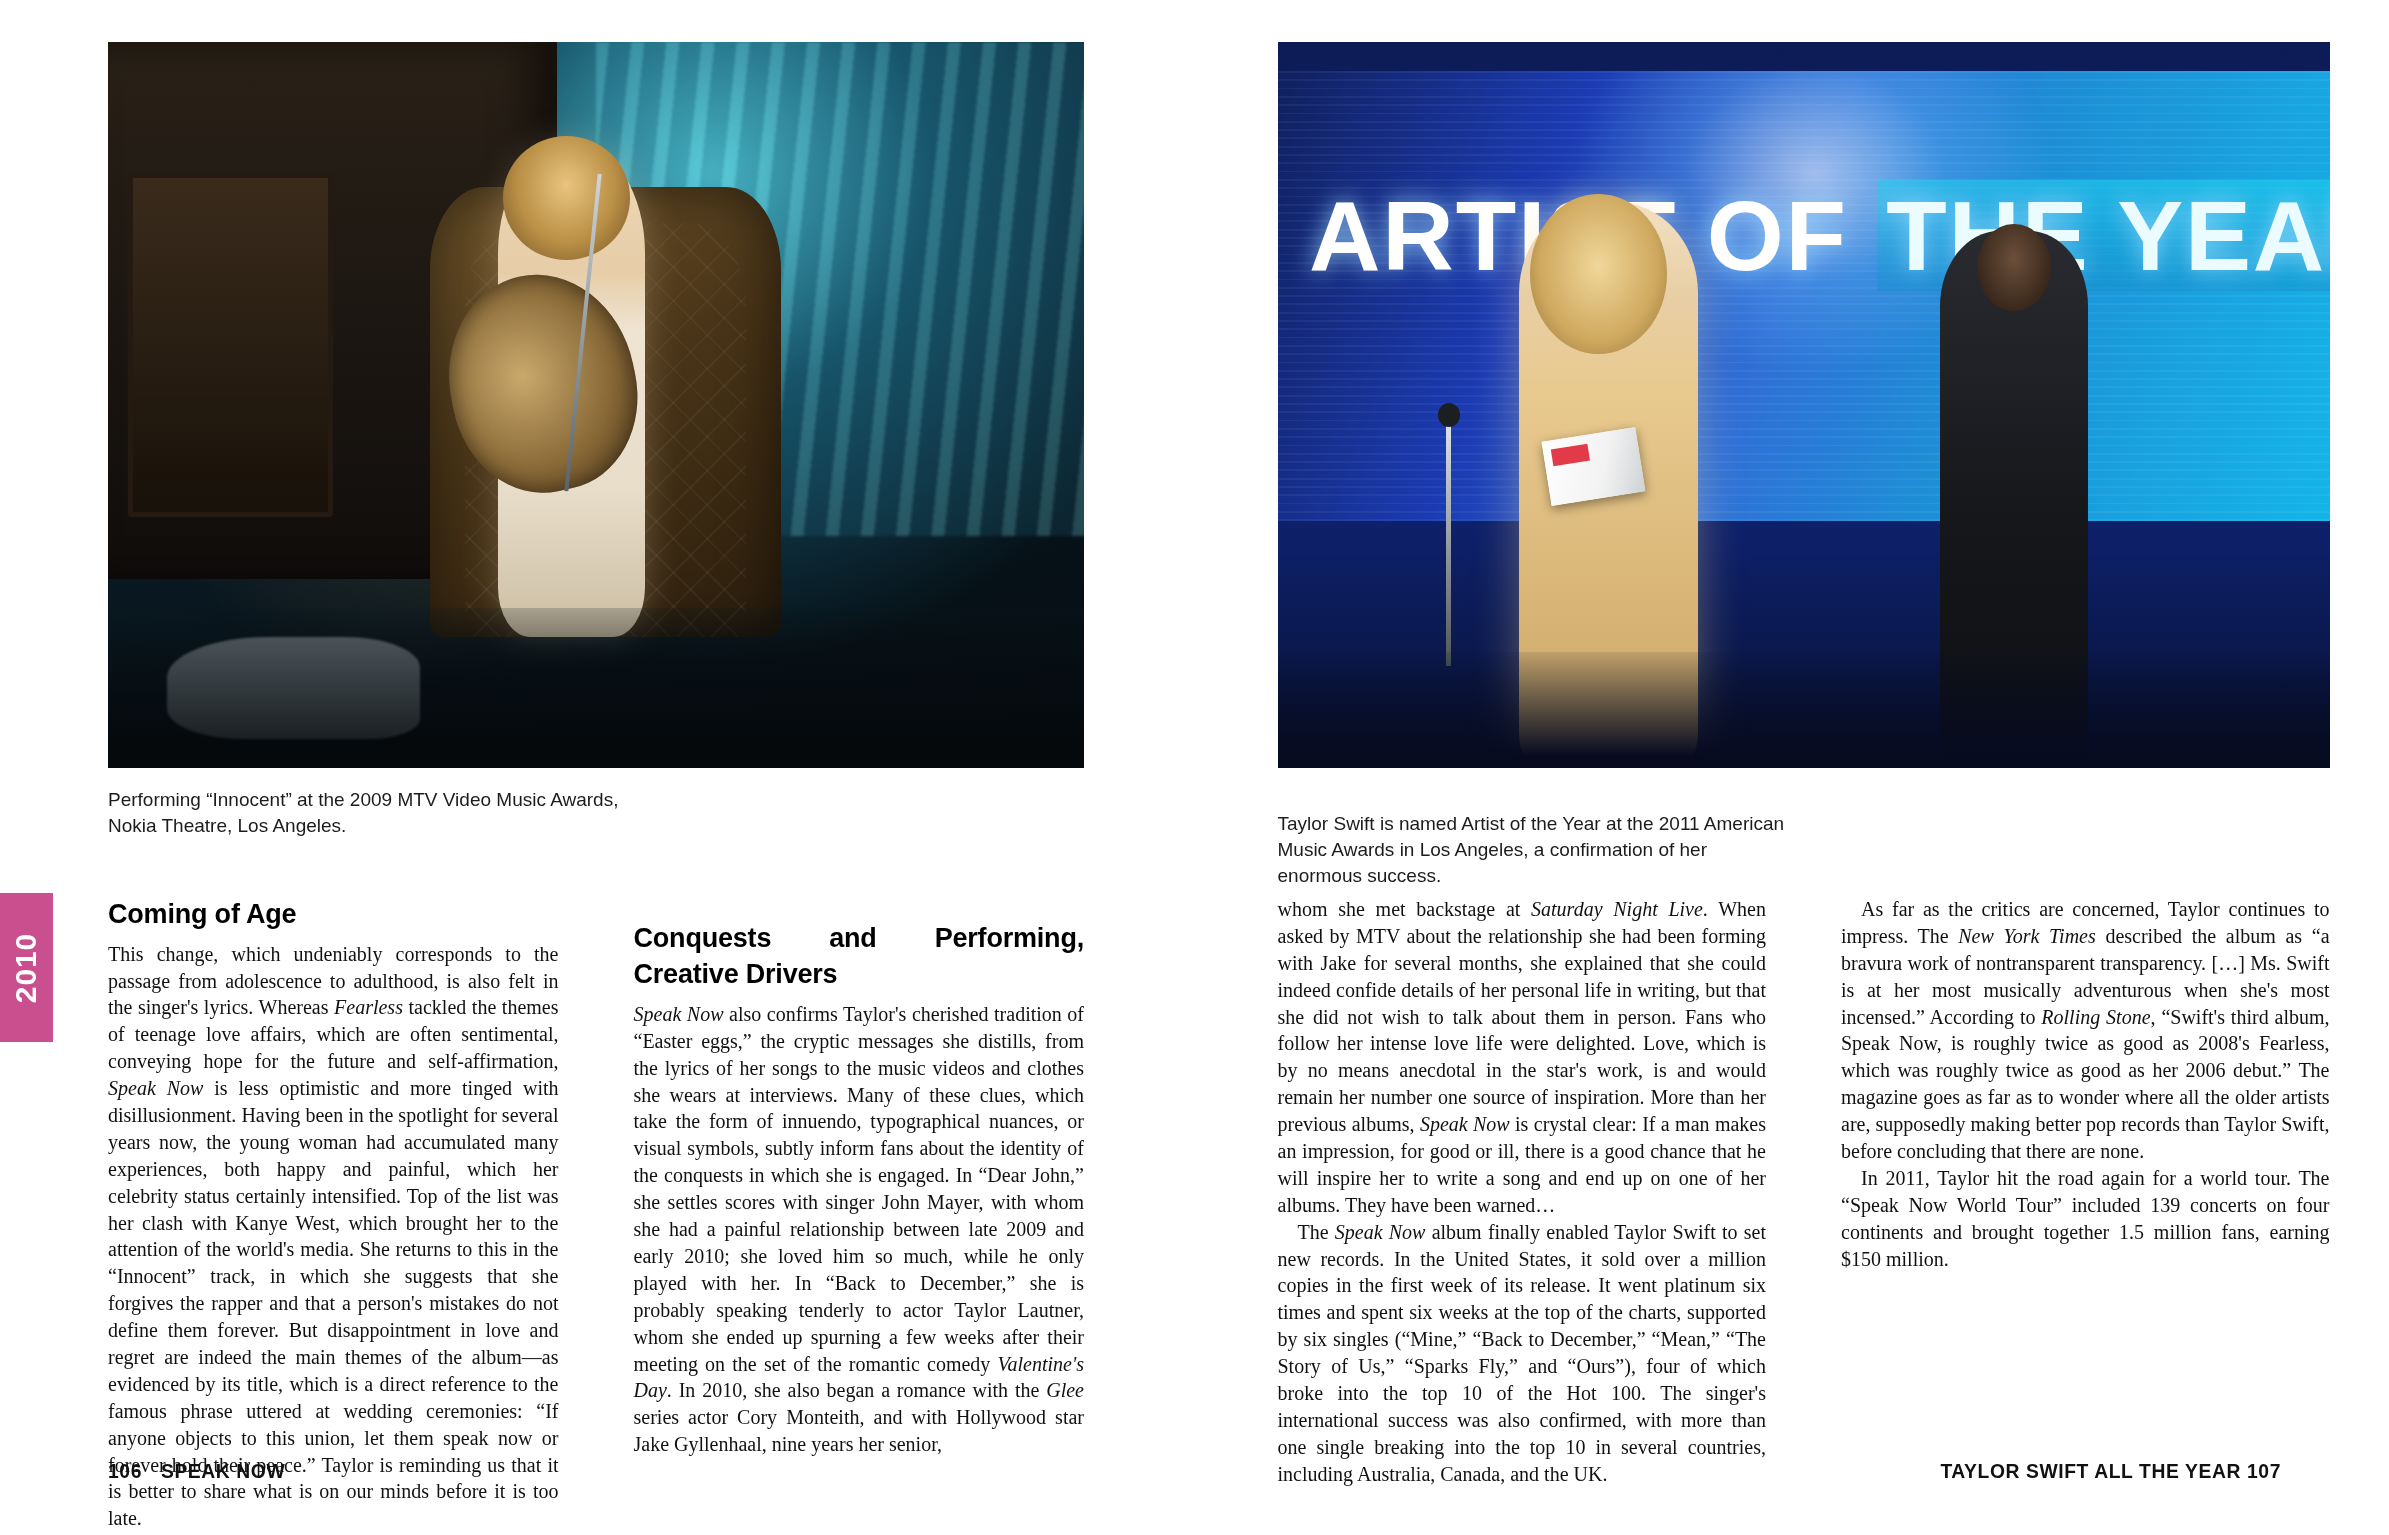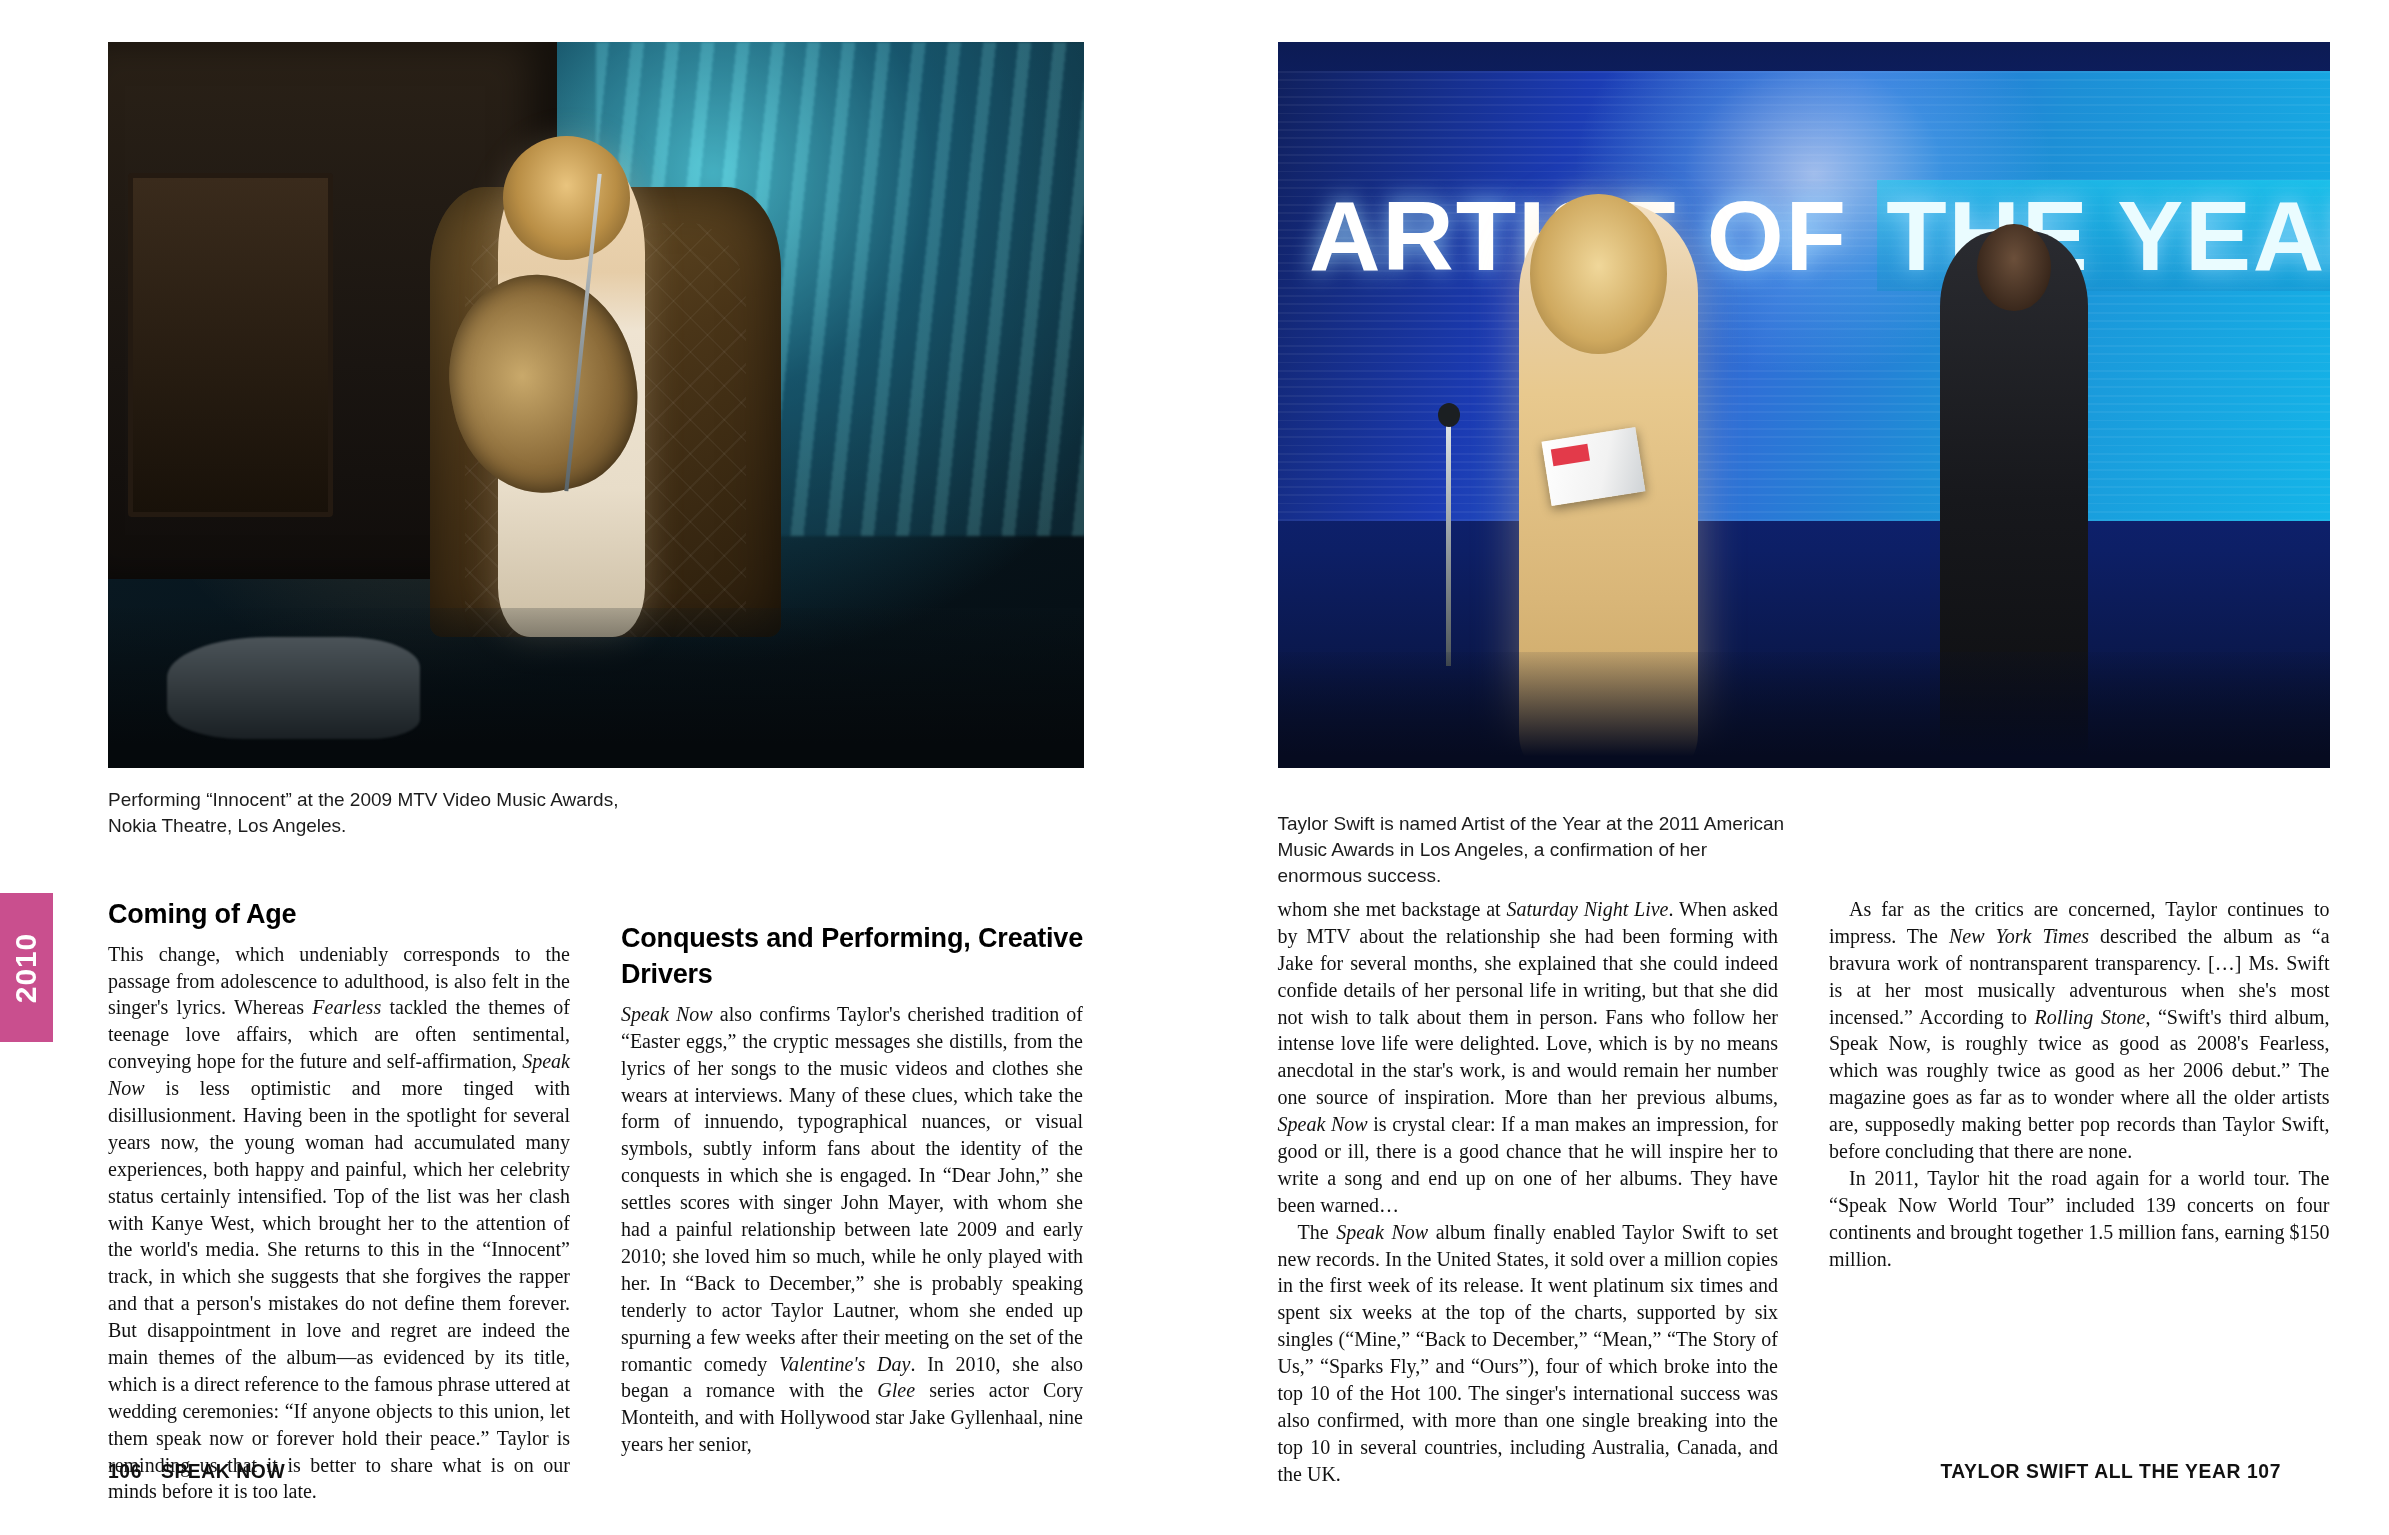--- a/index.html
+++ b/index.html
@@ -300,21 +300,21 @@
     letter-spacing: 0.9px;
     transform: rotate(-90deg);
     white-space: nowrap;
   }
 
   
   .cols {
     position: absolute;
     top: 896px;
     display: flex;
-    gap: 51px;
+    gap: 75px;
   }
   .cols-left { left: 108px; width: 976px; }
   .cols-right { left: 1277px; width: 1052px; }
 
   .col {
     width: 462px;
     font-size: 20px;
     line-height: 1.345;
     text-align: justify;
     hyphens: auto;

